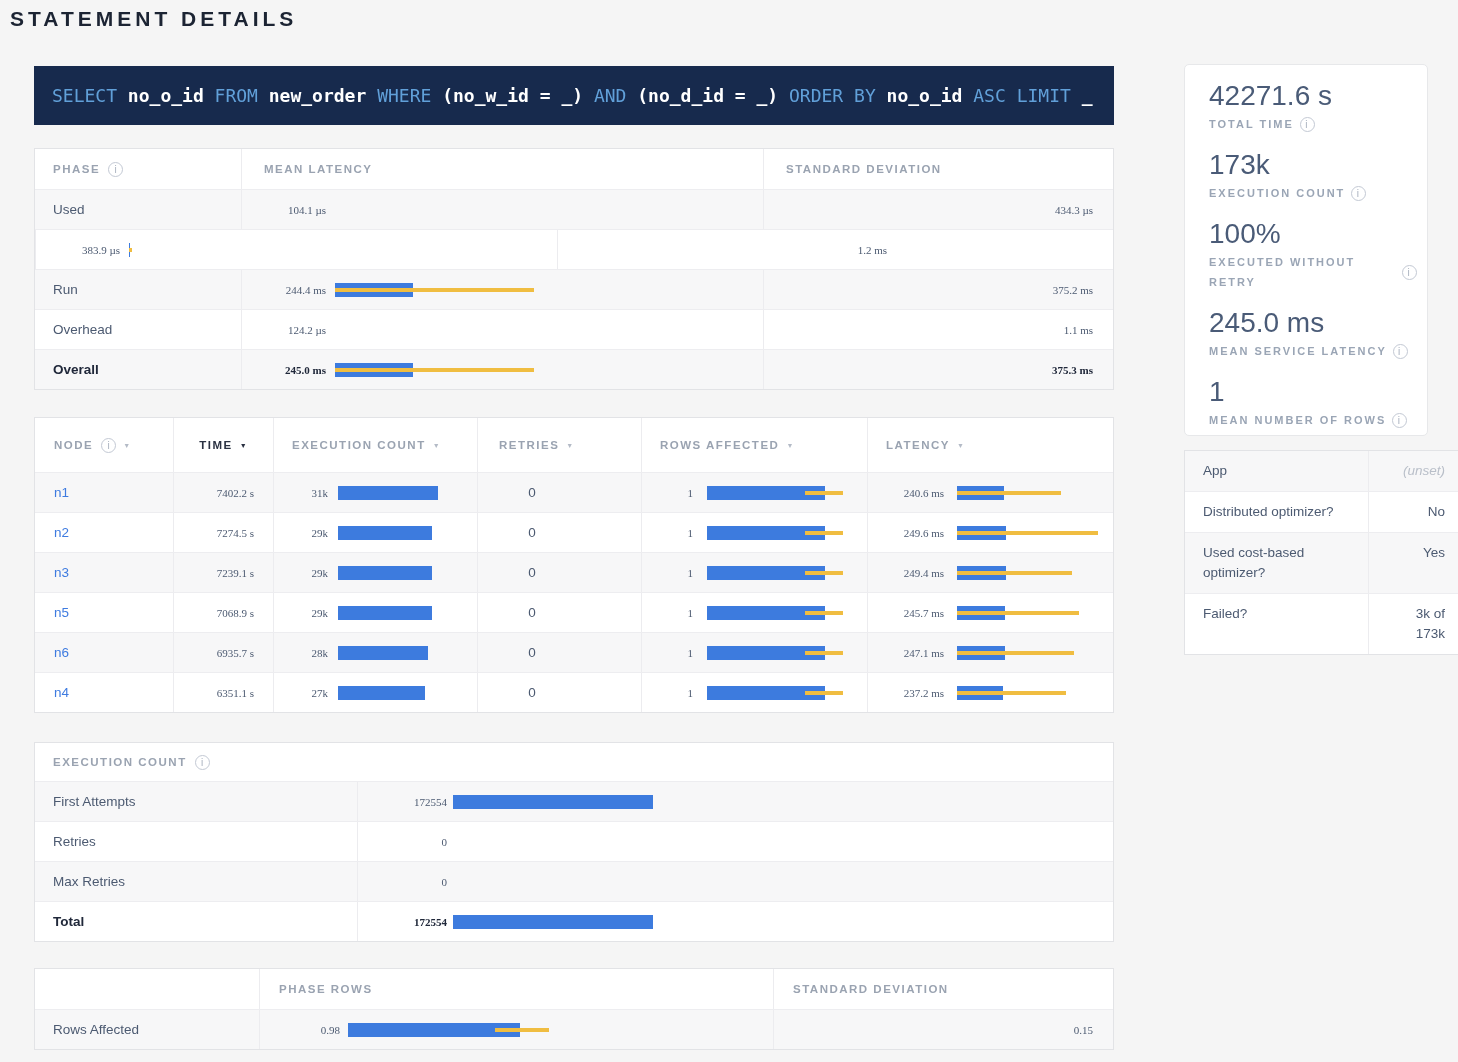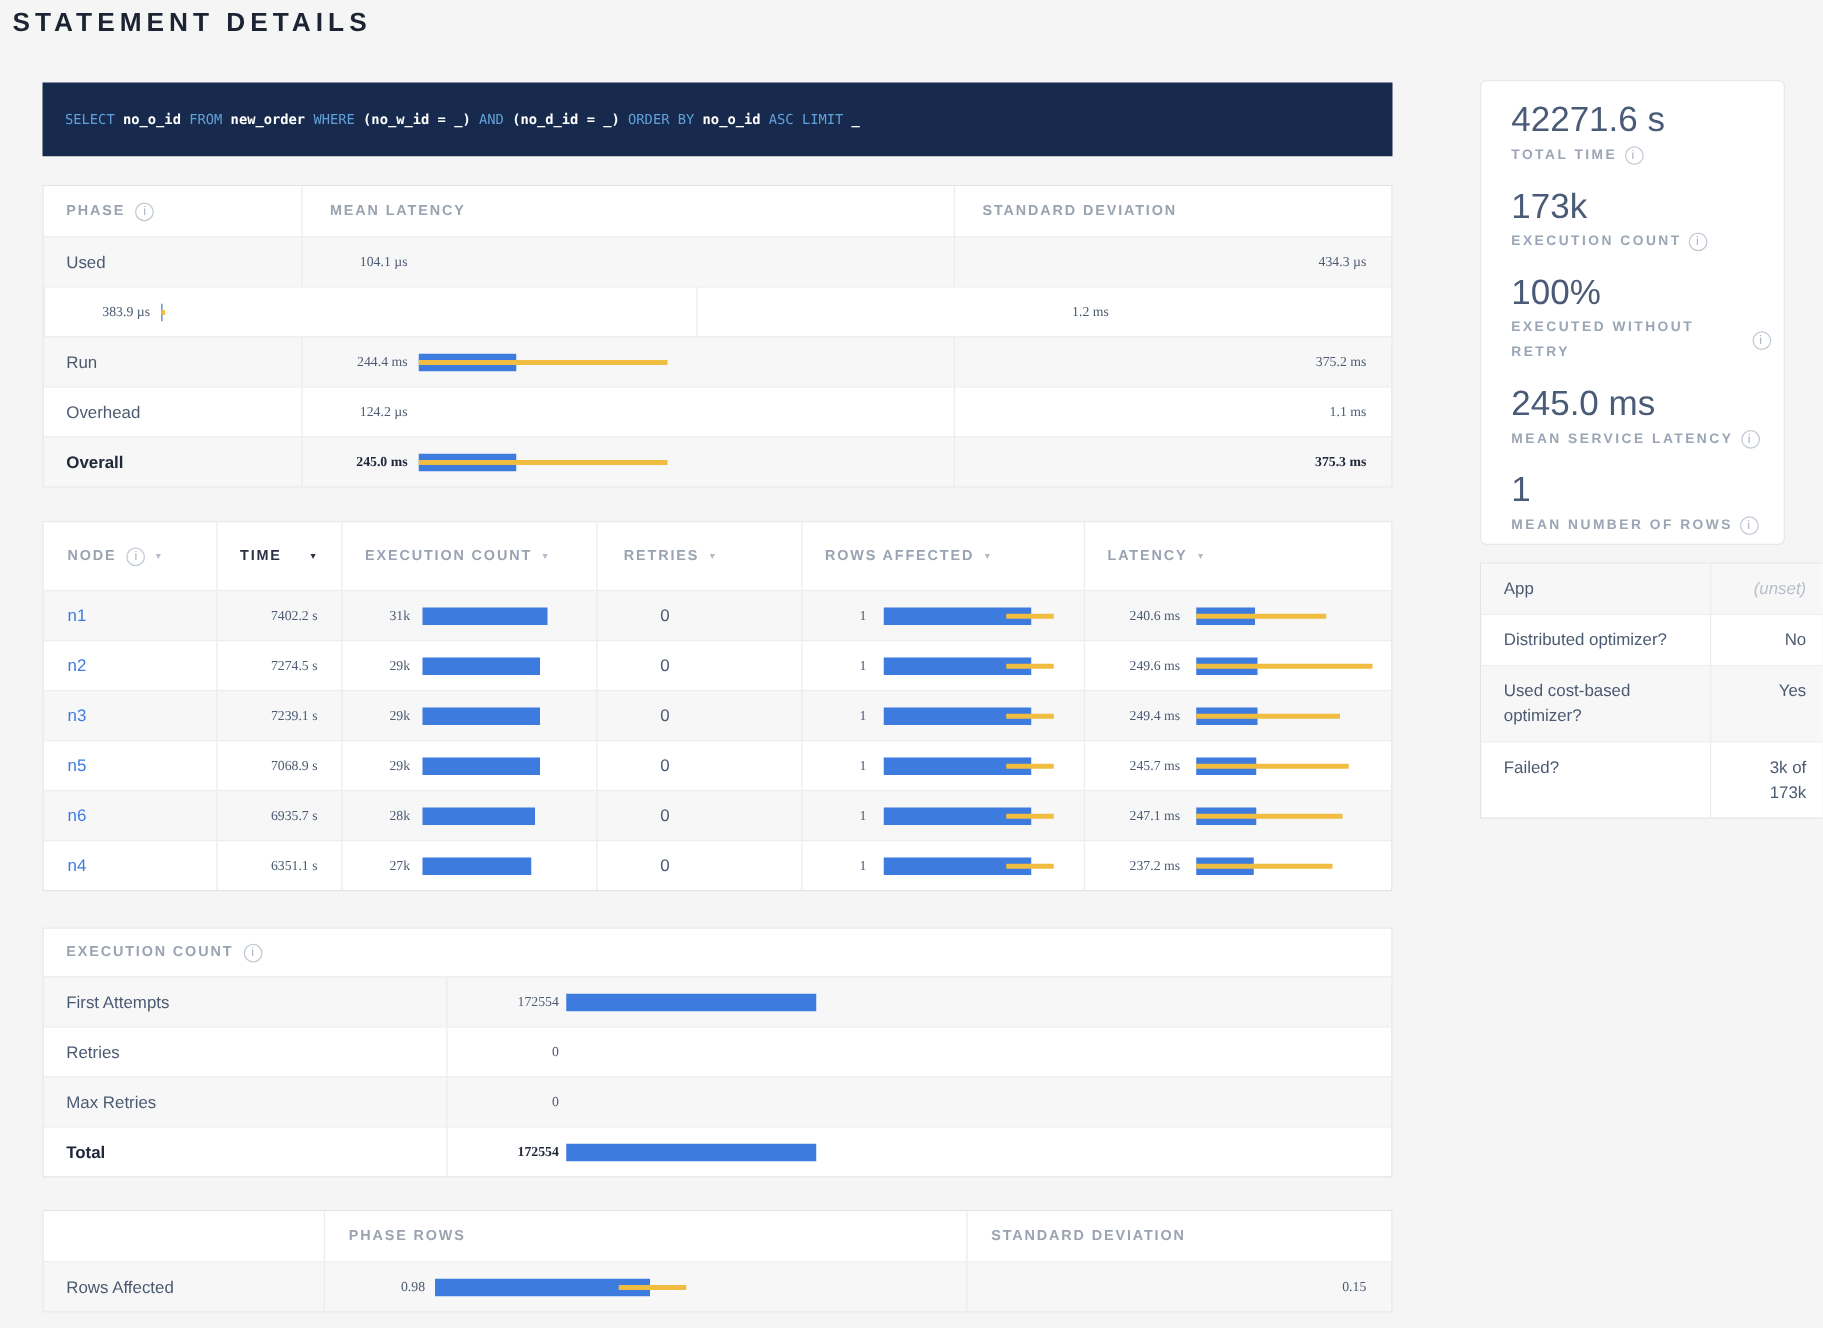--- a/index.html
+++ b/index.html
@@ -19,21 +19,21 @@
     font-size:21px; font-weight:700; letter-spacing:4px;
     color:#1c2433;
   }
 
   
   .left-col { position:absolute; left:34px; top:66px; width:1080px; }
 
   .sql-box {
     height:59px; background:#172a4d;
     display:flex; align-items:center; padding:0 18px;
-    font-family:"DejaVu Sans Mono", monospace; font-size:11px;
+    font-family:"DejaVu Sans Mono", monospace; font-size:18px;
     white-space:nowrap; overflow:hidden;
   }
   .sql-box .kw { color:#61a0d9; }
   .sql-box .id { color:#ffffff; font-weight:700; }
 
   .tbl { background:#ffffff; border:1px solid #e2e3e6; width:1080px; }
   .tr  { display:flex; align-items:center; height:40px; border-top:1px solid #ededf0; }
   .tr:first-child { border-top:none; }
   .tr.stripe { background:#f7f7f8; }
   .tr.head { background:#ffffff; }
@@ -79,21 +79,21 @@
 
   
   .node-tbl { margin-top:27px; }
   .node-tbl .head { height:54px; }
   .node-tbl .n1c { width:138px; padding-left:19px; }
   .node-tbl .n2c { width:100px; justify-content:flex-end; padding-right:19px; }
   .node-tbl .n3c { width:204px; }
   .node-tbl .n4c { width:164px; justify-content:center; padding-right:55px; }
   .node-tbl .n5c { width:226px; }
   .node-tbl .n6c { width:246px; }
-  .node-tbl .head .n2c { justify-content:space-between; padding-left:18px; }
+  .node-tbl .head .n2c { justify-content:center; padding-left:18px; }
   .node-tbl .head .n3c, .node-tbl .head .n5c, .node-tbl .head .n6c { padding-left:18px; }
   .node-tbl .head .n4c { justify-content:flex-start; padding-left:21px; }
   .node-tbl .n3c .num { width:54px; }
   .node-tbl .n3c .bars { margin-left:10px; }
   .node-tbl .n5c .num { width:51px; }
   .node-tbl .n5c .bars { margin-left:14px; }
   .node-tbl .n6c .num { width:76px; }
   .node-tbl .n6c .bars { margin-left:13px; }
 
   

